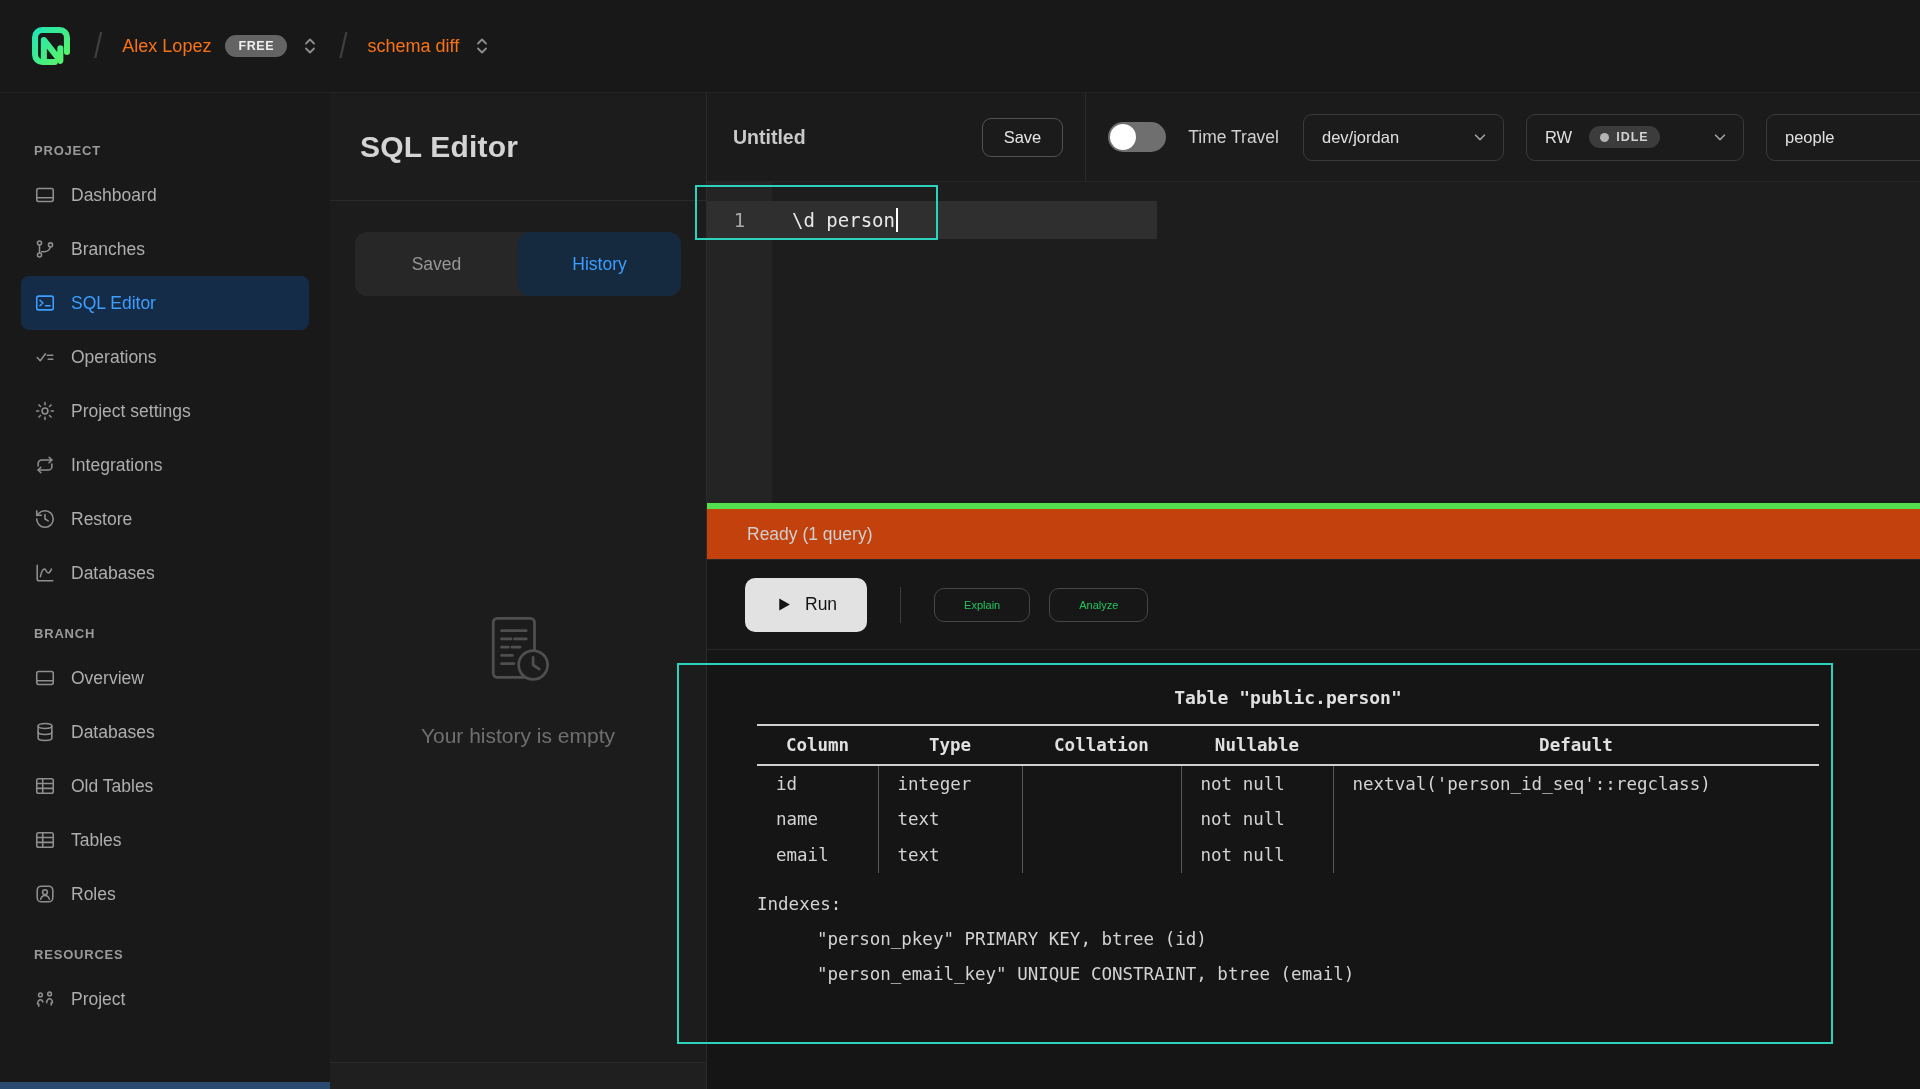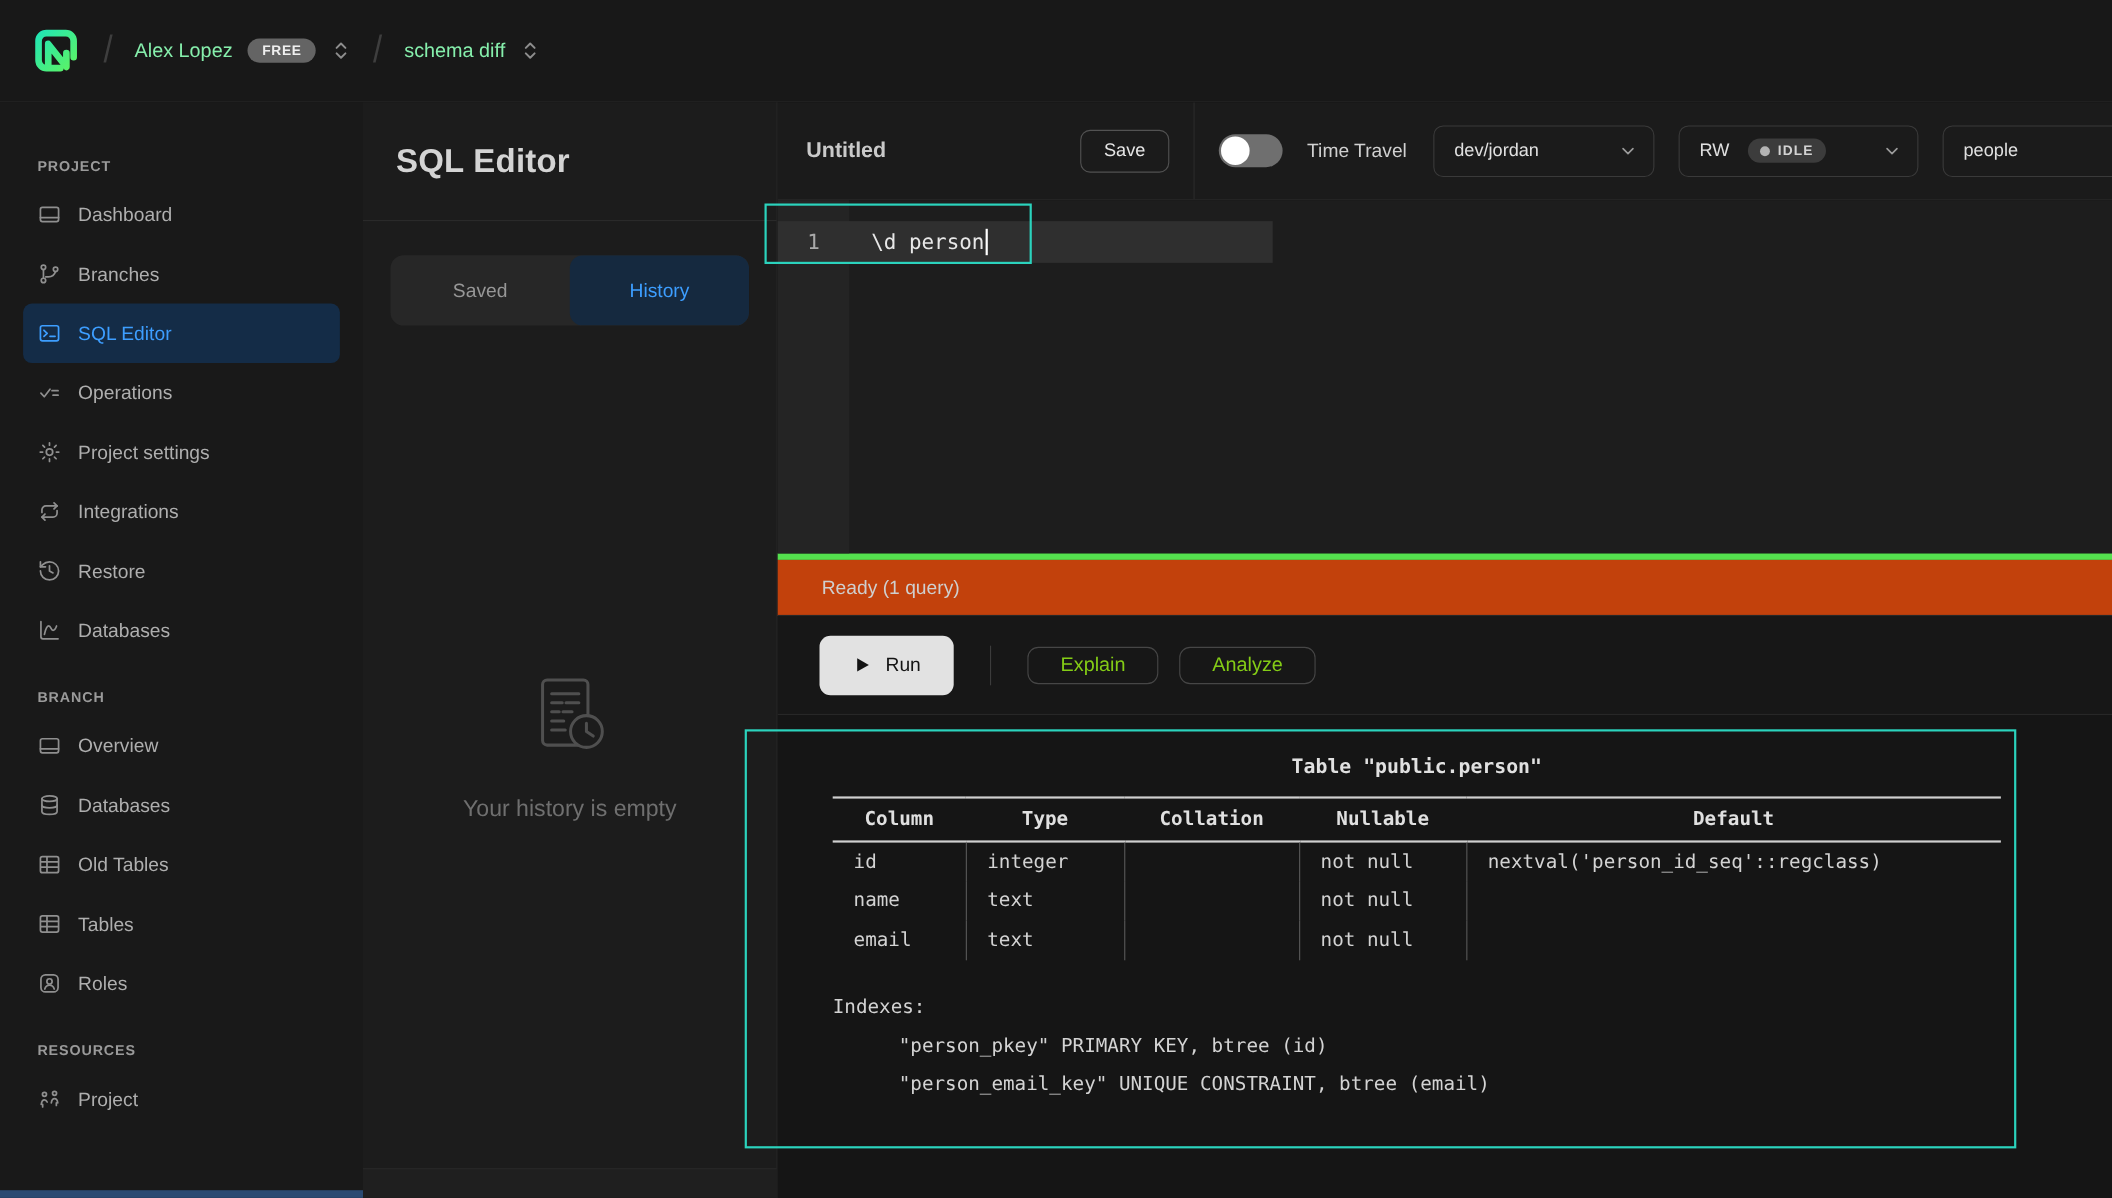--- a/index.html
+++ b/index.html
@@ -7,21 +7,21 @@
     font-family:"Liberation Sans", sans-serif; }
   .app { position:relative; width:1920px; height:1089px; background:#171717;
     display:flex; flex-direction:column; color:#c9c9c9; }
 
   
   .topbar { height:93px; flex:0 0 93px; background:#181818; border-bottom:1px solid #232323;
     display:flex; align-items:center; padding:0 28px; gap:20px; }
   .logo { width:46px; height:46px; display:flex; align-items:center; justify-content:center; }
   .tb-slash { font-size:30px; font-weight:300; color:#3e3e3e; transform:scaleY(1.15); }
   .tb-user { display:flex; align-items:center; gap:14px; }
-  .tb-name { font-size:18px; font-weight:500; color:#86efac;text-align:center; }
+  .tb-name { font-size:18px; font-weight:500; color:#f97316;text-align:center; }
   .badge-free { background:#646464; color:#efefef; font-size:12.5px; font-weight:700;
     letter-spacing:.6px; padding:4px 13px; border-radius:13px; }
   .updown { color:#8d8d8d; display:flex; align-items:center; padding:2px; cursor:pointer; }
 
   
   .cols { flex:1; display:flex; min-height:0; }
 
   
   .sidebar { width:330px; flex:0 0 330px; background:#191919; padding:50px 21px 0 21px;
     position:relative; }
@@ -89,33 +89,33 @@
   .progress { height:6px; flex:0 0 6px; background:#54e04e; }
   .statusbar { height:51px; flex:0 0 51px; display:flex; align-items:center; padding-left:40px;
     border-bottom:1px solid #272727; background:#c2410c; font-size:17.5px; color:#cfcfcf; }
   .actionbar { height:90px; flex:0 0 90px; display:flex; align-items:center; padding-left:38px;
     gap:19px; border-bottom:1px solid #272727; background:#171717; }
   .btn-run { background:#e2e2e2; color:#141414; border:none; border-radius:10px; height:54px;
     padding:0 30px; font-size:17.5px; font-weight:500; font-family:inherit; display:flex;
     align-items:center; gap:13px; cursor:pointer; }
   .btn-run .play { color:#141414; display:flex; }
   .act-div { width:1px; height:36px; background:#3c3c3c; margin:0 14px; }
-  .btn-ghost { background:transparent; border:1px solid #464646; color:#84cc16; height:34px;
-    border-radius:10px; padding:0 29px; font-size:18px; font-family:inherit; cursor:pointer; }
+  .btn-ghost { background:transparent; border:1px solid #464646; color:#22c55e; height:34px;
+    border-radius:10px; padding:0 29px; font-size:11px; font-family:inherit; cursor:pointer; }
 
   .results { flex:1; background:#151515; position:relative;
     font-family:"DejaVu Sans Mono", monospace; color:#d8d8d8; padding:37px 0 0 50px; }
   .psql-title { width:1062px; text-align:center; font-size:18px; font-weight:700; color:#e0e0e0;
     margin-bottom:16px; }
   table.psql { border-collapse:collapse; table-layout:fixed; width:1062px; font-size:17.5px; }
   table.psql th { border-top:2px solid #cfcfcf; border-bottom:2px solid #cfcfcf; height:40px;
     font-weight:700; text-align:center; color:#e0e0e0; }
   table.psql td { height:36px; border-left:1px solid #595959; padding-left:19px; color:#d3d3d3; }
   table.psql td:first-child { border-left:none; }
-  .indexes { margin-top:26px; font-size:17.5px; line-height:35px; color:#d3d3d3; }
+  .indexes { margin-top:14px; font-size:17.5px; line-height:35px; color:#d3d3d3; }
   .idx-entry { padding-left:60px; }
 
   
   .annotation { position:absolute; border:2px solid #2bd3bd; pointer-events:none; z-index:20; }
   .anno-editor { left:695px; top:185px; width:243px; height:55px; }
   .anno-results { left:677px; top:663px; width:1156px; height:381px; }
 
   svg { display:block; }
 </style>
 </head>

